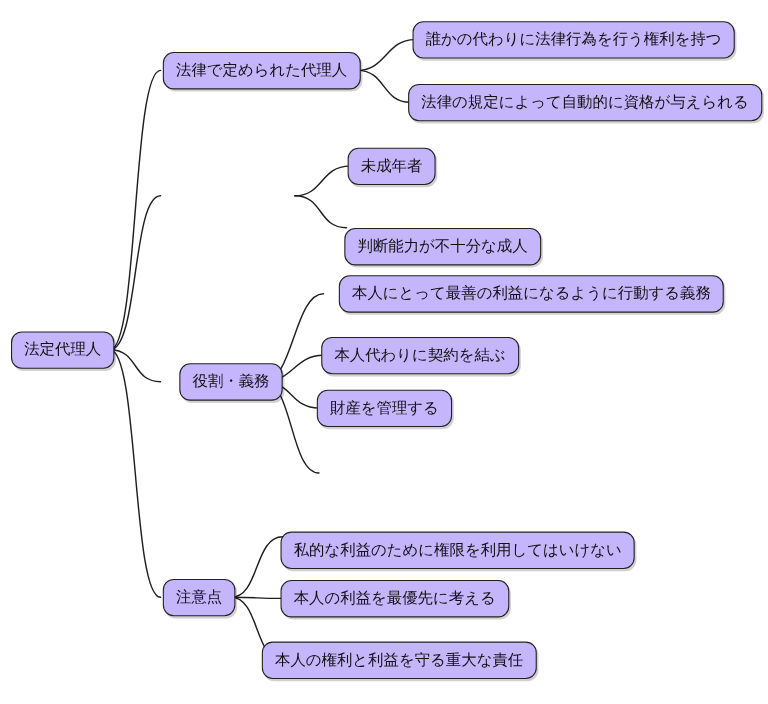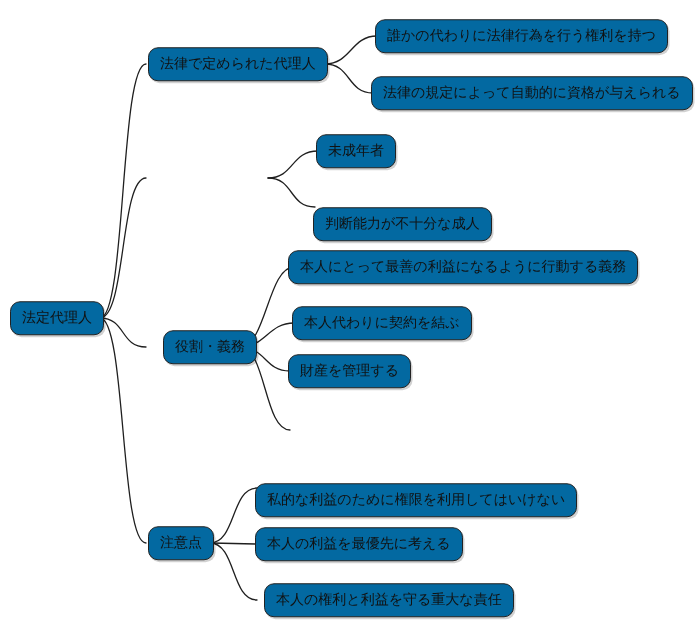--- a/index.html
+++ b/index.html
@@ -24,21 +24,21 @@
   .connector-layer path {
     fill: none;
     stroke: #1f1f1f;
     stroke-width: 1.3;
     stroke-linecap: round;
   }
   .node {
     position: absolute;
     transform: translateY(-50%);
     z-index: 2;
-    background: #0369a1;
+    background: #c4b5fd;
     border: 1.5px solid #222222;
     border-radius: 10px;
     padding: 7px 11px;
     font-size: 14px;
     line-height: 1.25;
     color: #111111;
     white-space: nowrap;
     box-shadow: 1.5px 2px 0 rgba(0,0,0,0.18);
   }
 </style>
@@ -68,22 +68,22 @@
   <div class="node" style="left:10px;  top:318px;text-align:center;">法定代理人</div>
 
   <div class="node" style="left:148px; top:64px;">法律で定められた代理人</div>
   <div class="node" style="left:375px; top:36px;">誰かの代わりに法律行為を行う権利を持つ</div>
   <div class="node" style="left:371px; top:93px;">法律の規定によって自動的に資格が与えられる</div>
 
   <div class="node" style="left:316px; top:151px;">未成年者</div>
   <div class="node" style="left:313px; top:200px;margin-top:24px;">判断能力が不十分な成人</div>
 
   <div class="node" style="left:148px; top:347px;margin-left:15px;">役割・義務</div>
-  <div class="node" style="left:288px; top:267px;">本人にとって最善の利益になるように行動する義務</div>
+  <div class="node" style="left:308px; top:267px;">本人にとって最善の利益になるように行動する義務</div>
   <div class="node" style="left:292px; top:323px;">本人代わりに契約を結ぶ</div>
   <div class="node" style="left:288px; top:371px;">財産を管理する</div>
 
   <div class="node" style="left:148px; top:543px;">注意点</div>
   <div class="node" style="left:255px; top:488px;margin-top:12px;">私的な利益のために権限を利用してはいけない</div>
   <div class="node" style="left:255px; top:544px;">本人の利益を最優先に考える</div>
-  <div class="node" style="left:264px; top:600px;">本人の権利と利益を守る重大な責任</div>
+  <div class="node" style="left:238px; top:600px;">本人の権利と利益を守る重大な責任</div>
 
 </div>
 
 </body></html>

